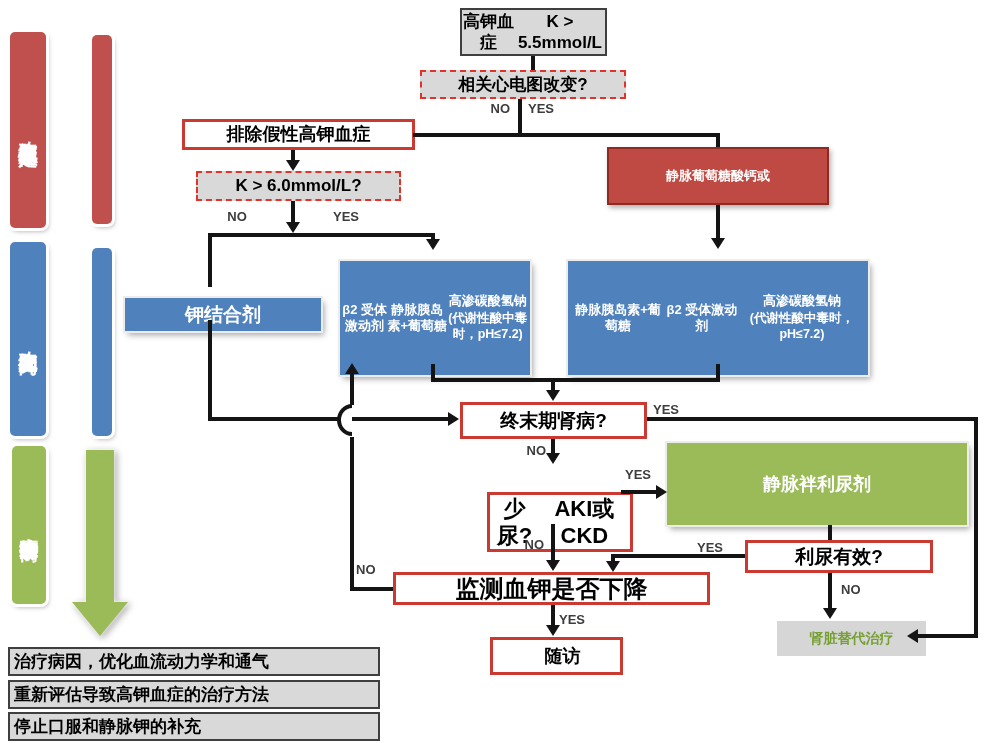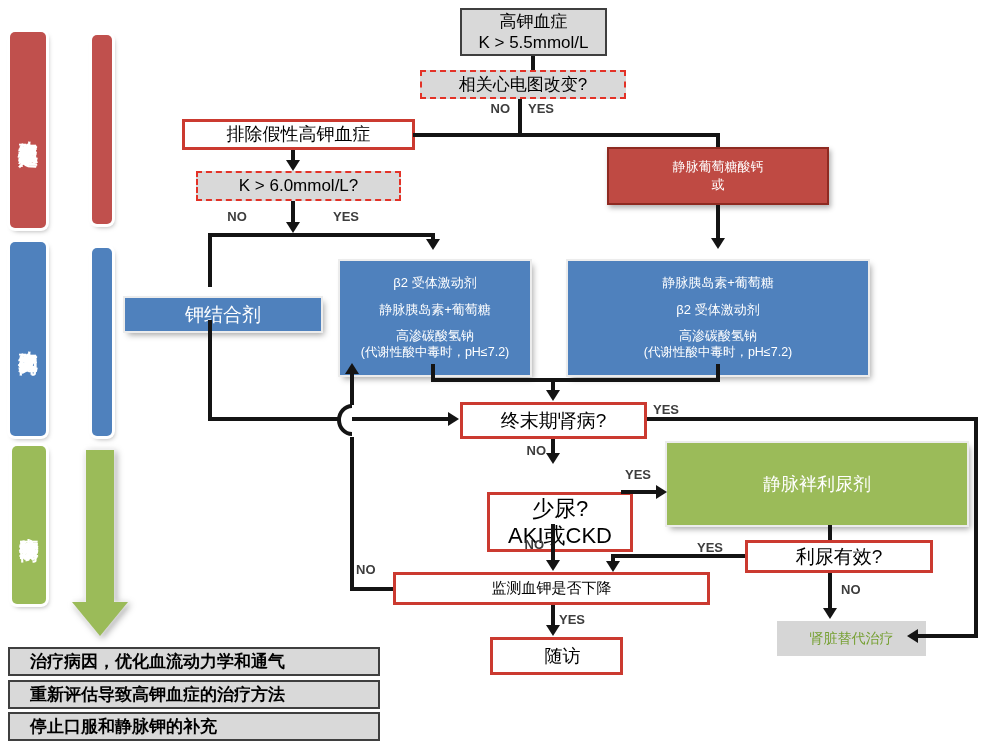--- a/index.html
+++ b/index.html
@@ -1,21 +1,21 @@
 <!DOCTYPE html>
 <html><head>
 <meta charset="utf-8">
 <style>
   html,body{margin:0;padding:0;}
   body{
     width:993px;height:743px;position:relative;background:#fff;overflow:hidden;
     font-family:"Liberation Sans","DejaVu Sans",sans-serif;
   }
-  .node{position:absolute;display:flex;flex-direction:column;align-items:center;justify-content:center;
-        text-align:center;font-weight:normal;box-sizing:border-box;line-height:1.25;}
+  .node{position:absolute;display:flex;flex-direction:row;align-items:center;justify-content:center;
+        text-align:center;font-weight:bold;box-sizing:border-box;line-height:1.25;}
   .gray{background:#d9d9d9;border:2px solid #3f3f3f;color:#000;}
   .gdash{background:#d9d9d9;border:2px dashed #e33227;color:#000;}
   .rline{background:#fff;border:3px solid #cb3a30;color:#000;}
   .bluef{background:#4f81bd;color:#fff;box-shadow:0 0 0 2px #ececec,3px 4px 6px rgba(0,0,0,.35);margin-top:11px;}
   .redf{background:#bf4a43;border:2px solid #8e2a21;color:#fff;box-shadow:2px 3px 5px rgba(0,0,0,.3);}
   .greenf{background:#9bbb59;color:#fff;box-shadow:0 0 0 2px #ececec,3px 4px 6px rgba(0,0,0,.35);}
   .rrtbox{background:#d6d6d6;color:#76a033;}
   .vbar{position:absolute;border-radius:5px;box-shadow:0 0 0 3px #fff,2px 3px 5px rgba(0,0,0,.35);}
   .vlabel{writing-mode:vertical-rl;text-orientation:upright;color:#fff;font-weight:bold;font-size:19px;
           display:flex;align-items:center;justify-content:center;letter-spacing:1px;}
@@ -23,21 +23,21 @@
   .hl,.vl{position:absolute;background:#141414;}
   .ah{position:absolute;width:0;height:0;}
   .ah.d{border-left:7px solid transparent;border-right:7px solid transparent;border-top:11px solid #141414;}
   .ah.u{border-left:7px solid transparent;border-right:7px solid transparent;border-bottom:11px solid #141414;}
   .ah.r{border-top:7px solid transparent;border-bottom:7px solid transparent;border-left:11px solid #141414;}
   .ah.l{border-top:7px solid transparent;border-bottom:7px solid transparent;border-right:11px solid #141414;}
   .lab{position:absolute;font-size:13px;font-weight:bold;color:#3d3d3d;}
   .hop{position:absolute;width:30px;height:32px;border:4px solid #141414;border-radius:50%;
        clip-path:inset(0 50% 0 0);box-sizing:border-box;background:#fff;}
   .note{position:absolute;background:#d9d9d9;border:2px solid #3f3f3f;color:#000;font-weight:bold;
-        font-size:17px;display:flex;align-items:center;padding-left:20px;box-sizing:border-box;}
+        font-size:17px;display:flex;align-items:center;padding-left:4px;box-sizing:border-box;}
   .arrowwrap{position:absolute;filter:drop-shadow(0 0 2px #fff) drop-shadow(2px 2px 3px rgba(0,0,0,.35));}
 </style>
 </head>
 <body>
 
 <div class="vbar red vlabel" style="left:10px;top:32px;width:36px;height:196px;">改变细胞膜稳定性</div>
 <div class="vbar red" style="left:92px;top:35px;width:20px;height:189px;"></div>
 
 <div class="vbar blue vlabel" style="left:10px;top:242px;width:36px;height:194px;">改变细胞内钾</div>
 <div class="vbar blue" style="left:92px;top:248px;width:20px;height:188px;"></div>
@@ -86,21 +86,21 @@
   <span>少尿?</span>
   <span>AKI或CKD</span>
 </div>
 
 <div class="node greenf" style="left:667px;top:443px;width:300px;height:82px;font-size:18px;justify-content:space-evenly;">
   <span>静脉袢利尿剂</span>
 </div>
 
 <div class="node rline" style="left:745px;top:540px;width:188px;height:33px;font-size:19px;">利尿有效?</div>
 
-<div class="node rline" style="left:393px;top:572px;width:317px;height:33px;font-size:15px;">监测血钾是否下降</div>
+<div class="node rline" style="left:393px;top:572px;width:317px;height:33px;font-size:24px;">监测血钾是否下降</div>
 
 <div class="node rline" style="left:490px;top:637px;width:133px;height:38px;font-size:18px;padding-left:12px;">随访</div>
 
 <div class="node rrtbox" style="left:777px;top:621px;width:149px;height:35px;font-size:14px;">肾脏替代治疗</div>
 
 <div class="note" style="left:8px;top:647px;width:372px;height:29px;">治疗病因，优化血流动力学和通气</div>
 <div class="note" style="left:8px;top:680px;width:372px;height:29px;">重新评估导致高钾血症的治疗方法</div>
 <div class="note" style="left:8px;top:712px;width:372px;height:29px;">停止口服和静脉钾的补充</div>
 
 <div class="vl" style="left:531px;top:56px;width:4px;height:14px;"></div>

